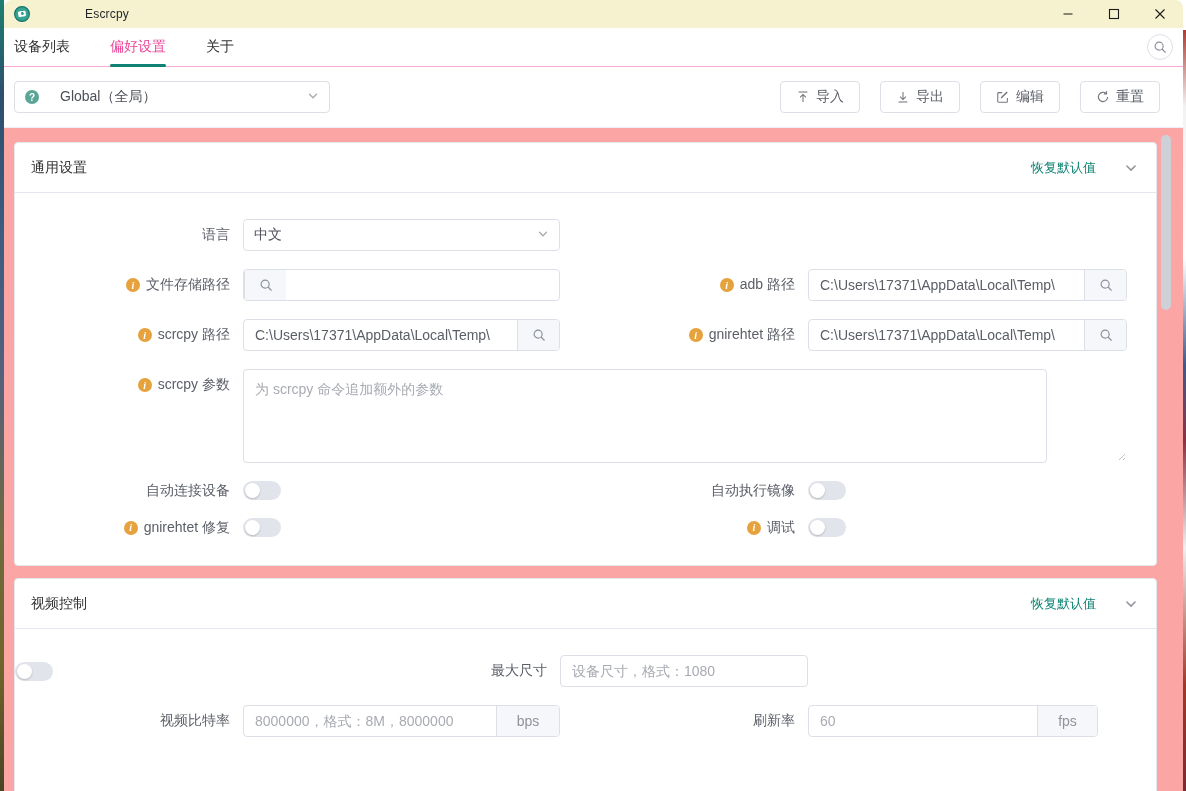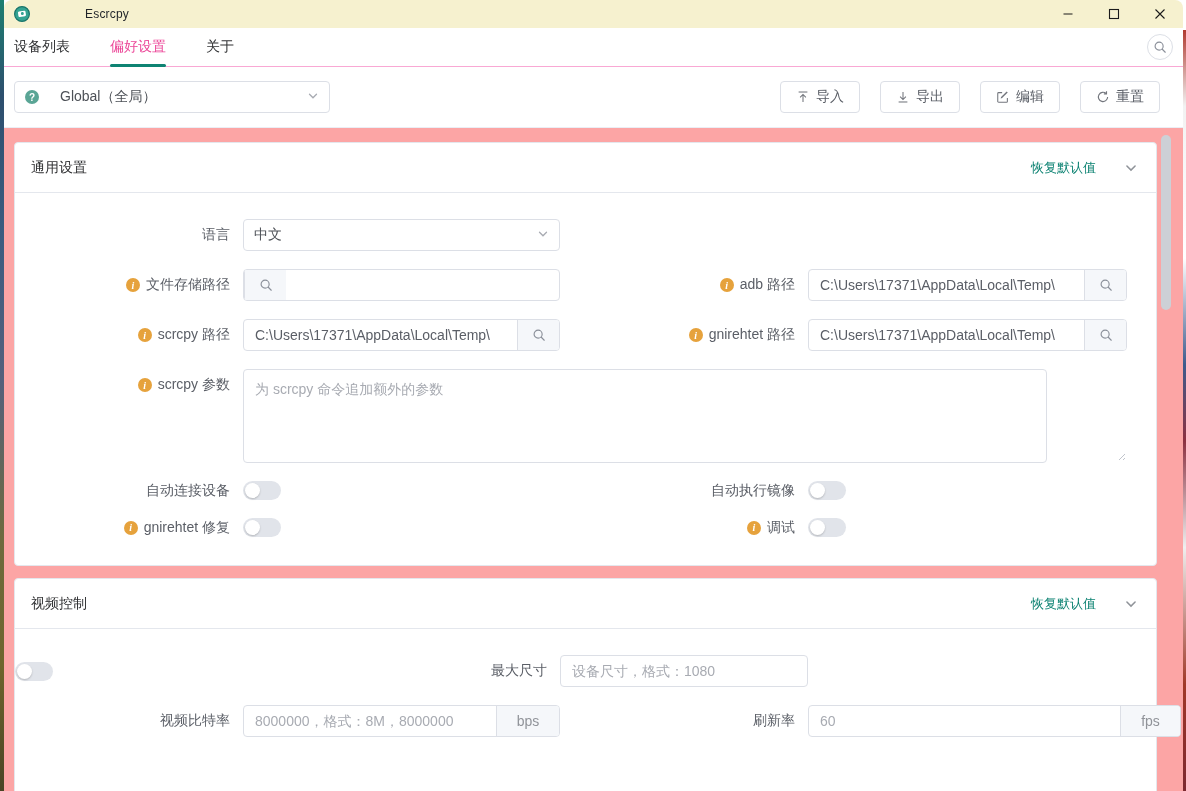--- a/index.html
+++ b/index.html
@@ -430,21 +430,21 @@
           <div class="f-label">
             <span>视频比特率</span>
           </div>
           <div class="inp-group">
             <input placeholder="8000000，格式：8M，8000000" style="">
             <span class="append unit-append">bps</span>
           </div>
           <div class="f-label">
             <span>刷新率</span>
           </div>
-          <div class="inp-group" style="width:373px">
+          <div class="inp-group" style="width:290px">
             <input placeholder="60" style="">
             <span class="append unit-append" style="width:60px">fps</span>
           </div>
         </div>
 
       </div>
     </div>
 
   </div>
 

